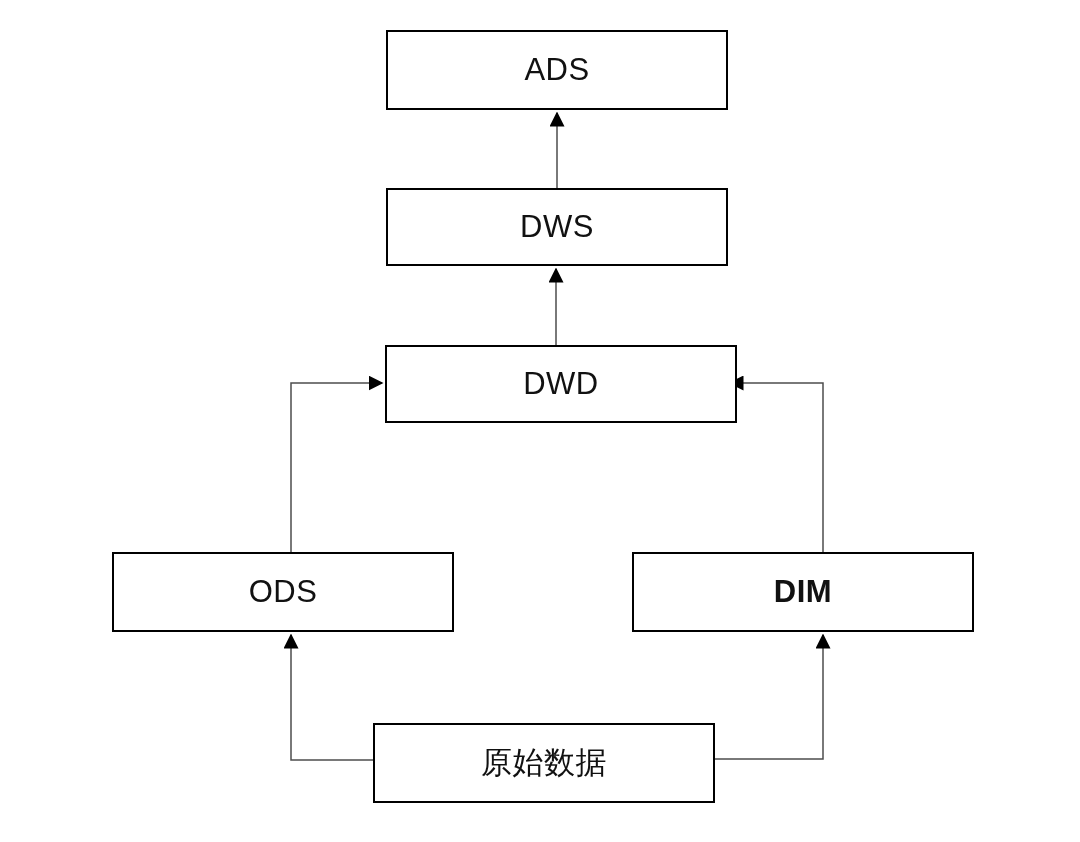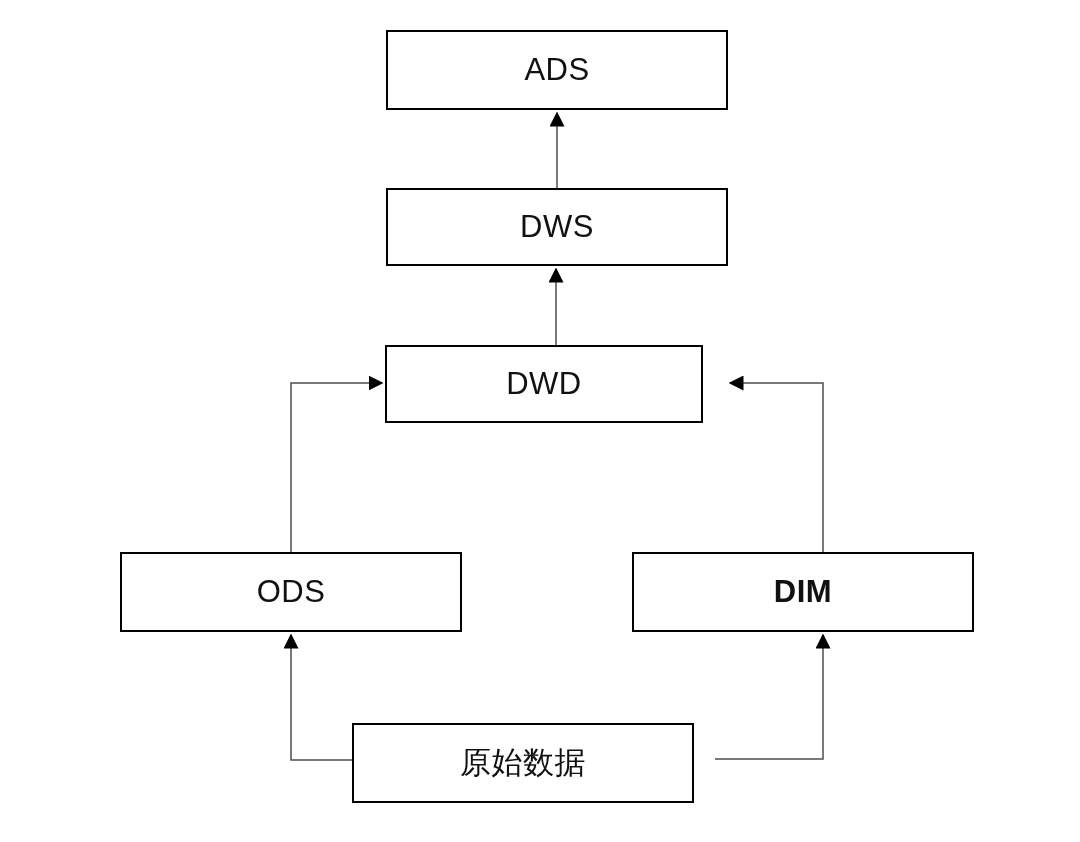--- a/index.html
+++ b/index.html
@@ -30,24 +30,24 @@
     background: #ffffff;
     display: flex;
     align-items: center;
     justify-content: center;
     font-size: 31px;
     color: #111111;
     letter-spacing: 0.5px;
   }
   .node-ads { left: 386px; top: 30px;  width: 342px; height: 80px; }
   .node-dws { left: 386px; top: 188px; width: 342px; height: 78px; }
-  .node-dwd { left: 385px; top: 345px; width: 318px; height: 78px; }
-  .node-ods { left: 120px; top: 552px; width: 342px; height: 80px; }
+  .node-dwd { left: 385px; top: 345px; width: 352px; height: 78px; }
+  .node-ods { left: 112px; top: 552px; width: 342px; height: 80px; }
   .node-dim { left: 632px; top: 552px; width: 342px; height: 80px; font-weight: bold; }
-  .node-raw { left: 352px; top: 723px; width: 342px; height: 80px; }
+  .node-raw { left: 373px; top: 723px; width: 342px; height: 80px; }
 </style>
 </head>
 <body>
 
 <div class="canvas">
 
   <svg class="edges-layer" width="1080" height="842" viewBox="0 0 1080 842" xmlns="http://www.w3.org/2000/svg">
     <defs>
       <marker id="arrow" viewBox="0 0 10 10" refX="9" refY="5" markerWidth="10" markerHeight="10" orient="auto-start-reverse">
         <path d="M0,0 L10,5 L0,10 z" fill="#000000"></path>

